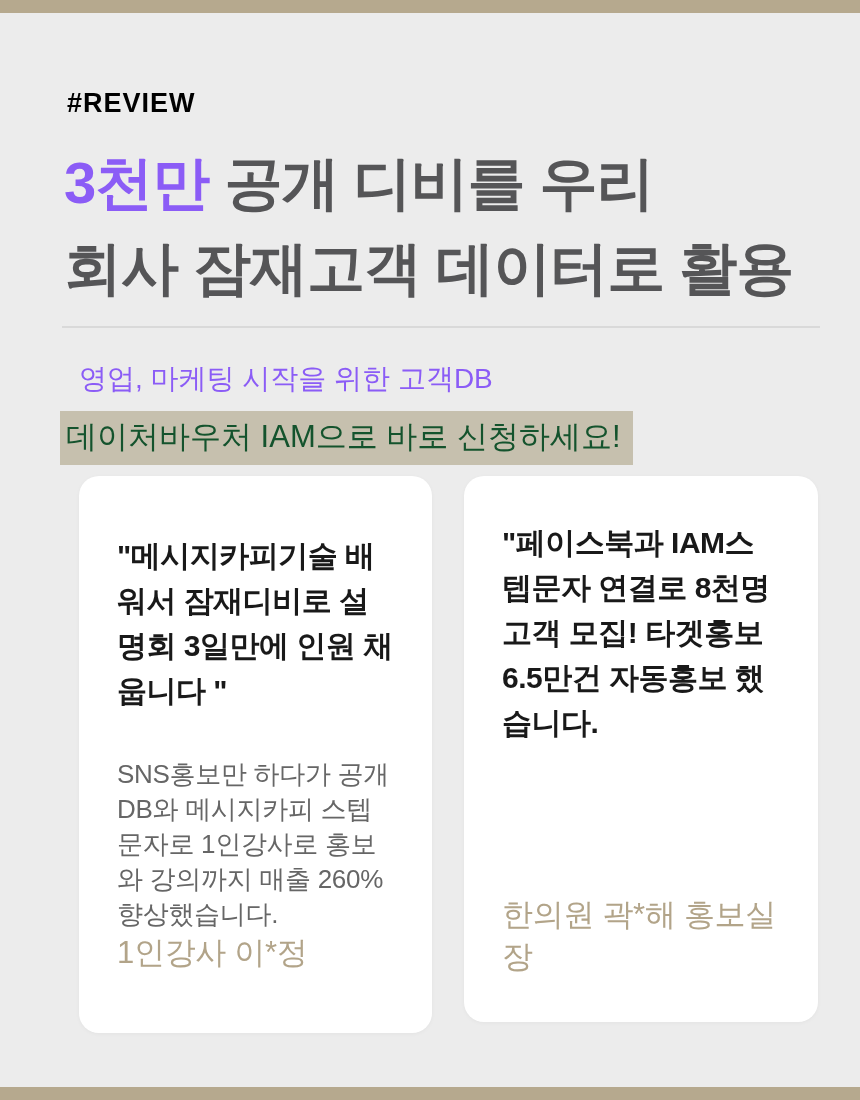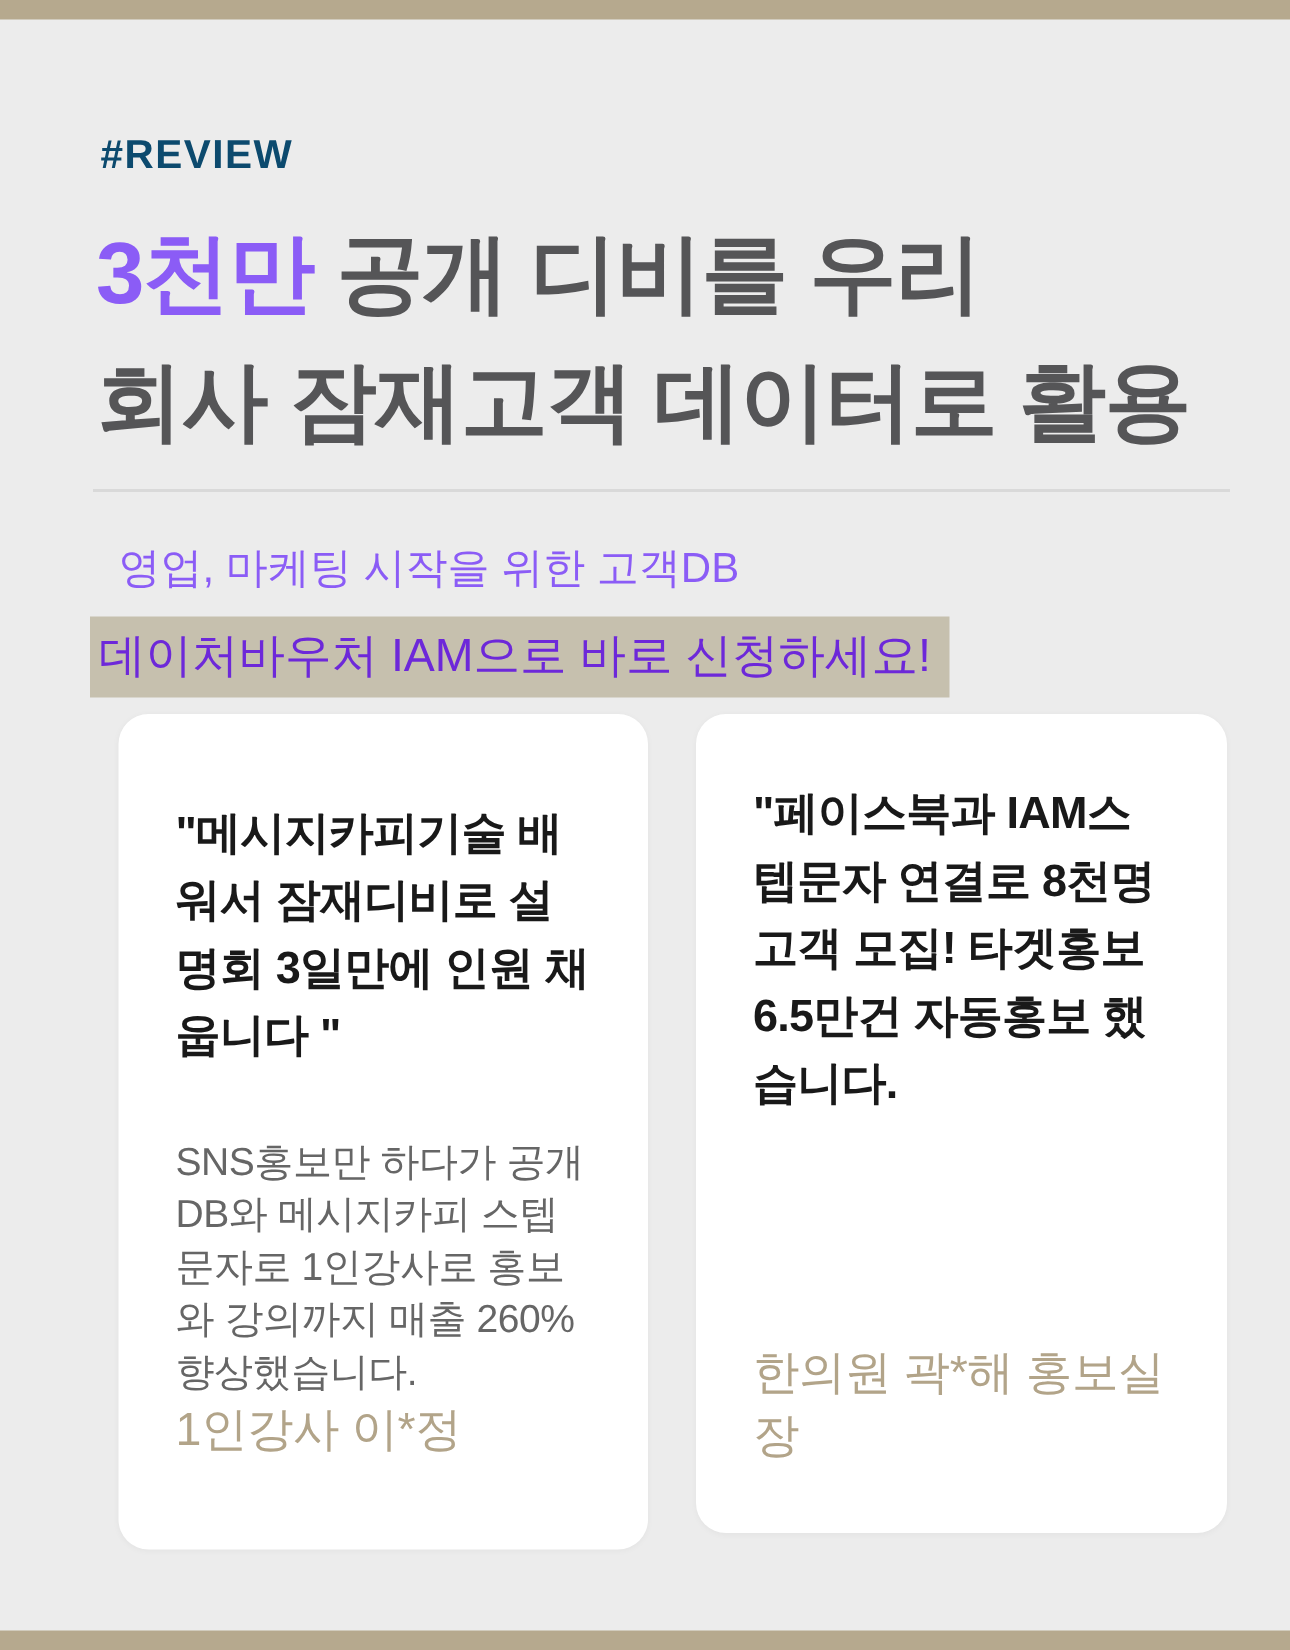--- a/index.html
+++ b/index.html
@@ -14,21 +14,21 @@
   .accent-bar {
     position:absolute; left:0; width:860px; height:13px;
     background:#b6a98e;
   }
   .accent-bar.top { top:0; }
   .accent-bar.bottom { bottom:0; }
 
   .hashtag {
     position:absolute; left:67px; top:88px;
     font-size:27px; font-weight:700; letter-spacing:1px;
-    color:#0c4a6e;
+    color:#000000;
   }
 
   .headline {
     position:absolute; left:64px; top:140px;
     font-size:58px; font-weight:800; line-height:85px;
     letter-spacing:-1px; color:#555557;
     white-space:nowrap;
   }
   .headline .hl { color:#8b5cf6; }
 
@@ -40,21 +40,21 @@
   .subtitle {
     position:absolute; left:79px; top:360px;
     font-size:28px; font-weight:500; color:#8b5cf6;
     white-space:nowrap;
     text-align:right;
   }
 
   .highlight-banner {
     position:absolute; left:60px; top:411px;
     display:inline-block;
-    background:#c6c0ae; color:#6d28d9;
+    background:#c6c0ae; color:#14532d;
     font-size:31px; font-weight:500;
     padding:5px 12px 7px 6px;
     white-space:nowrap;
   }
 
   .cards-row {
     position:absolute; left:79px; top:476px;
     width:739px; display:flex; gap:32px;
     align-items:flex-start;
   }

